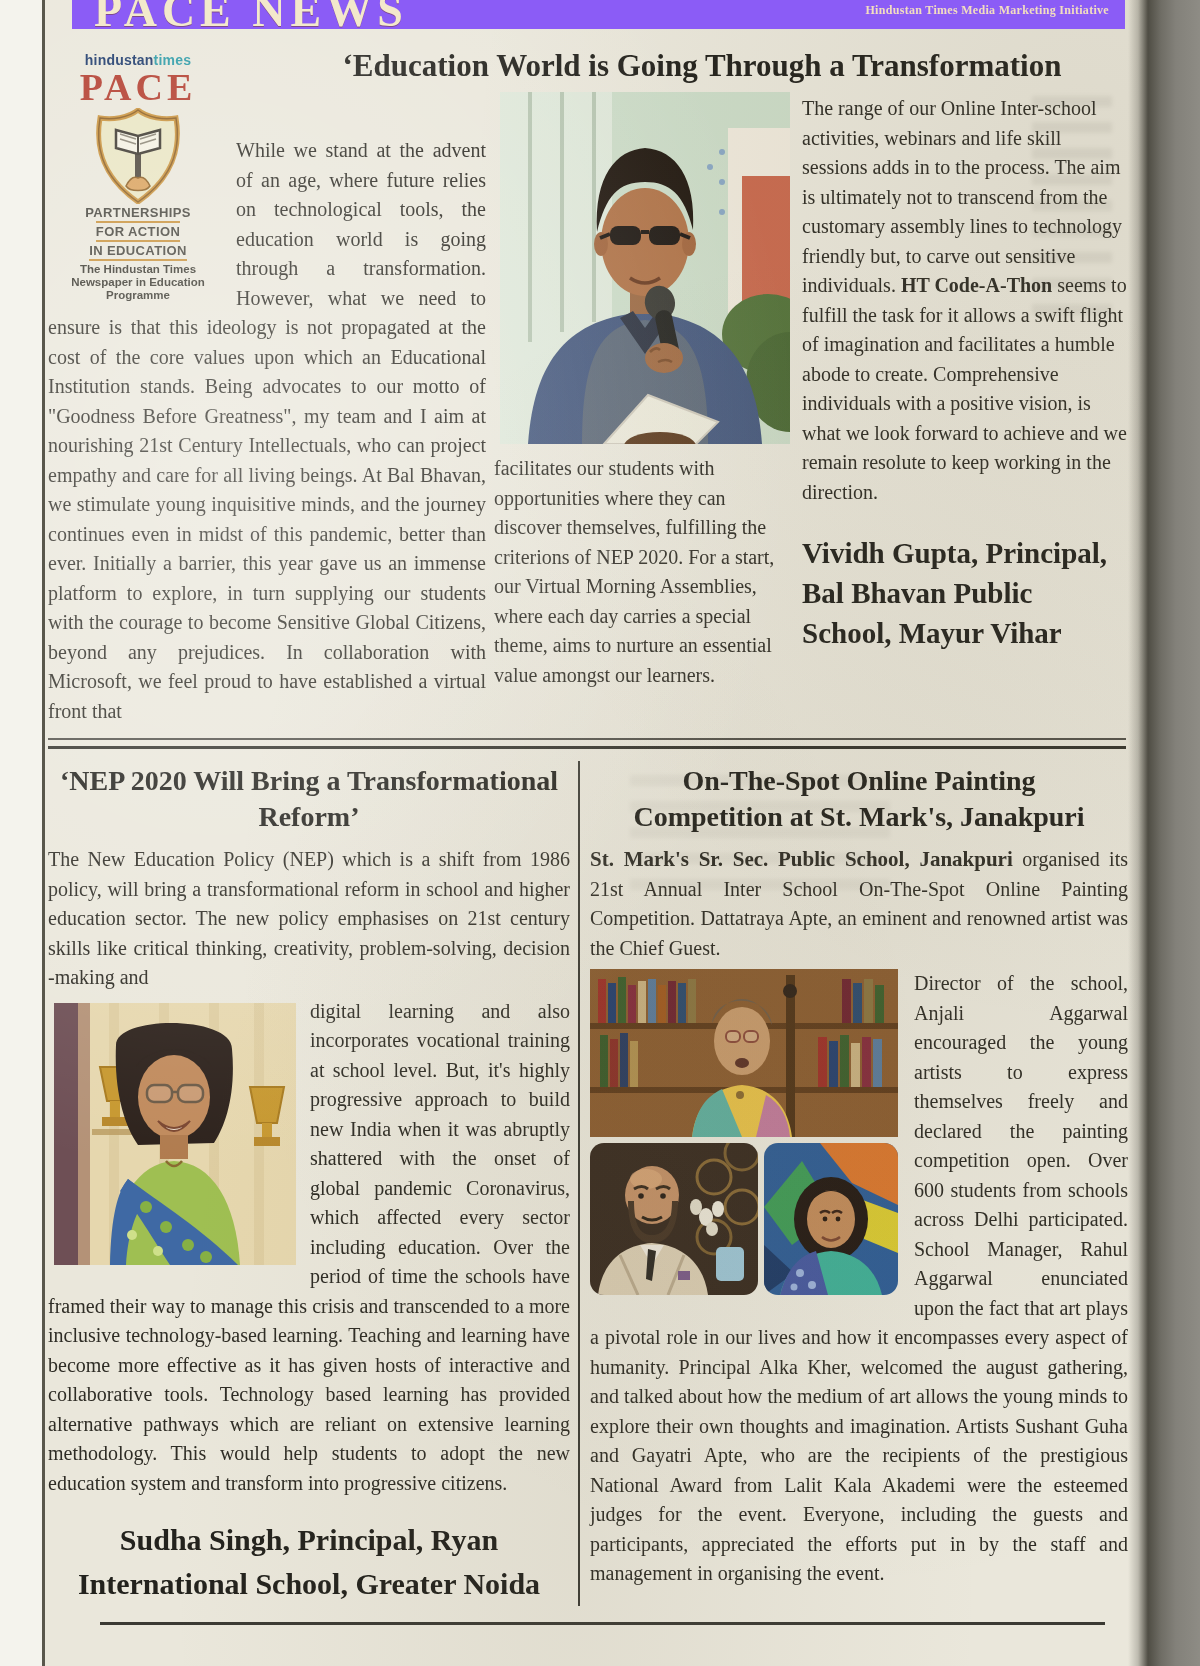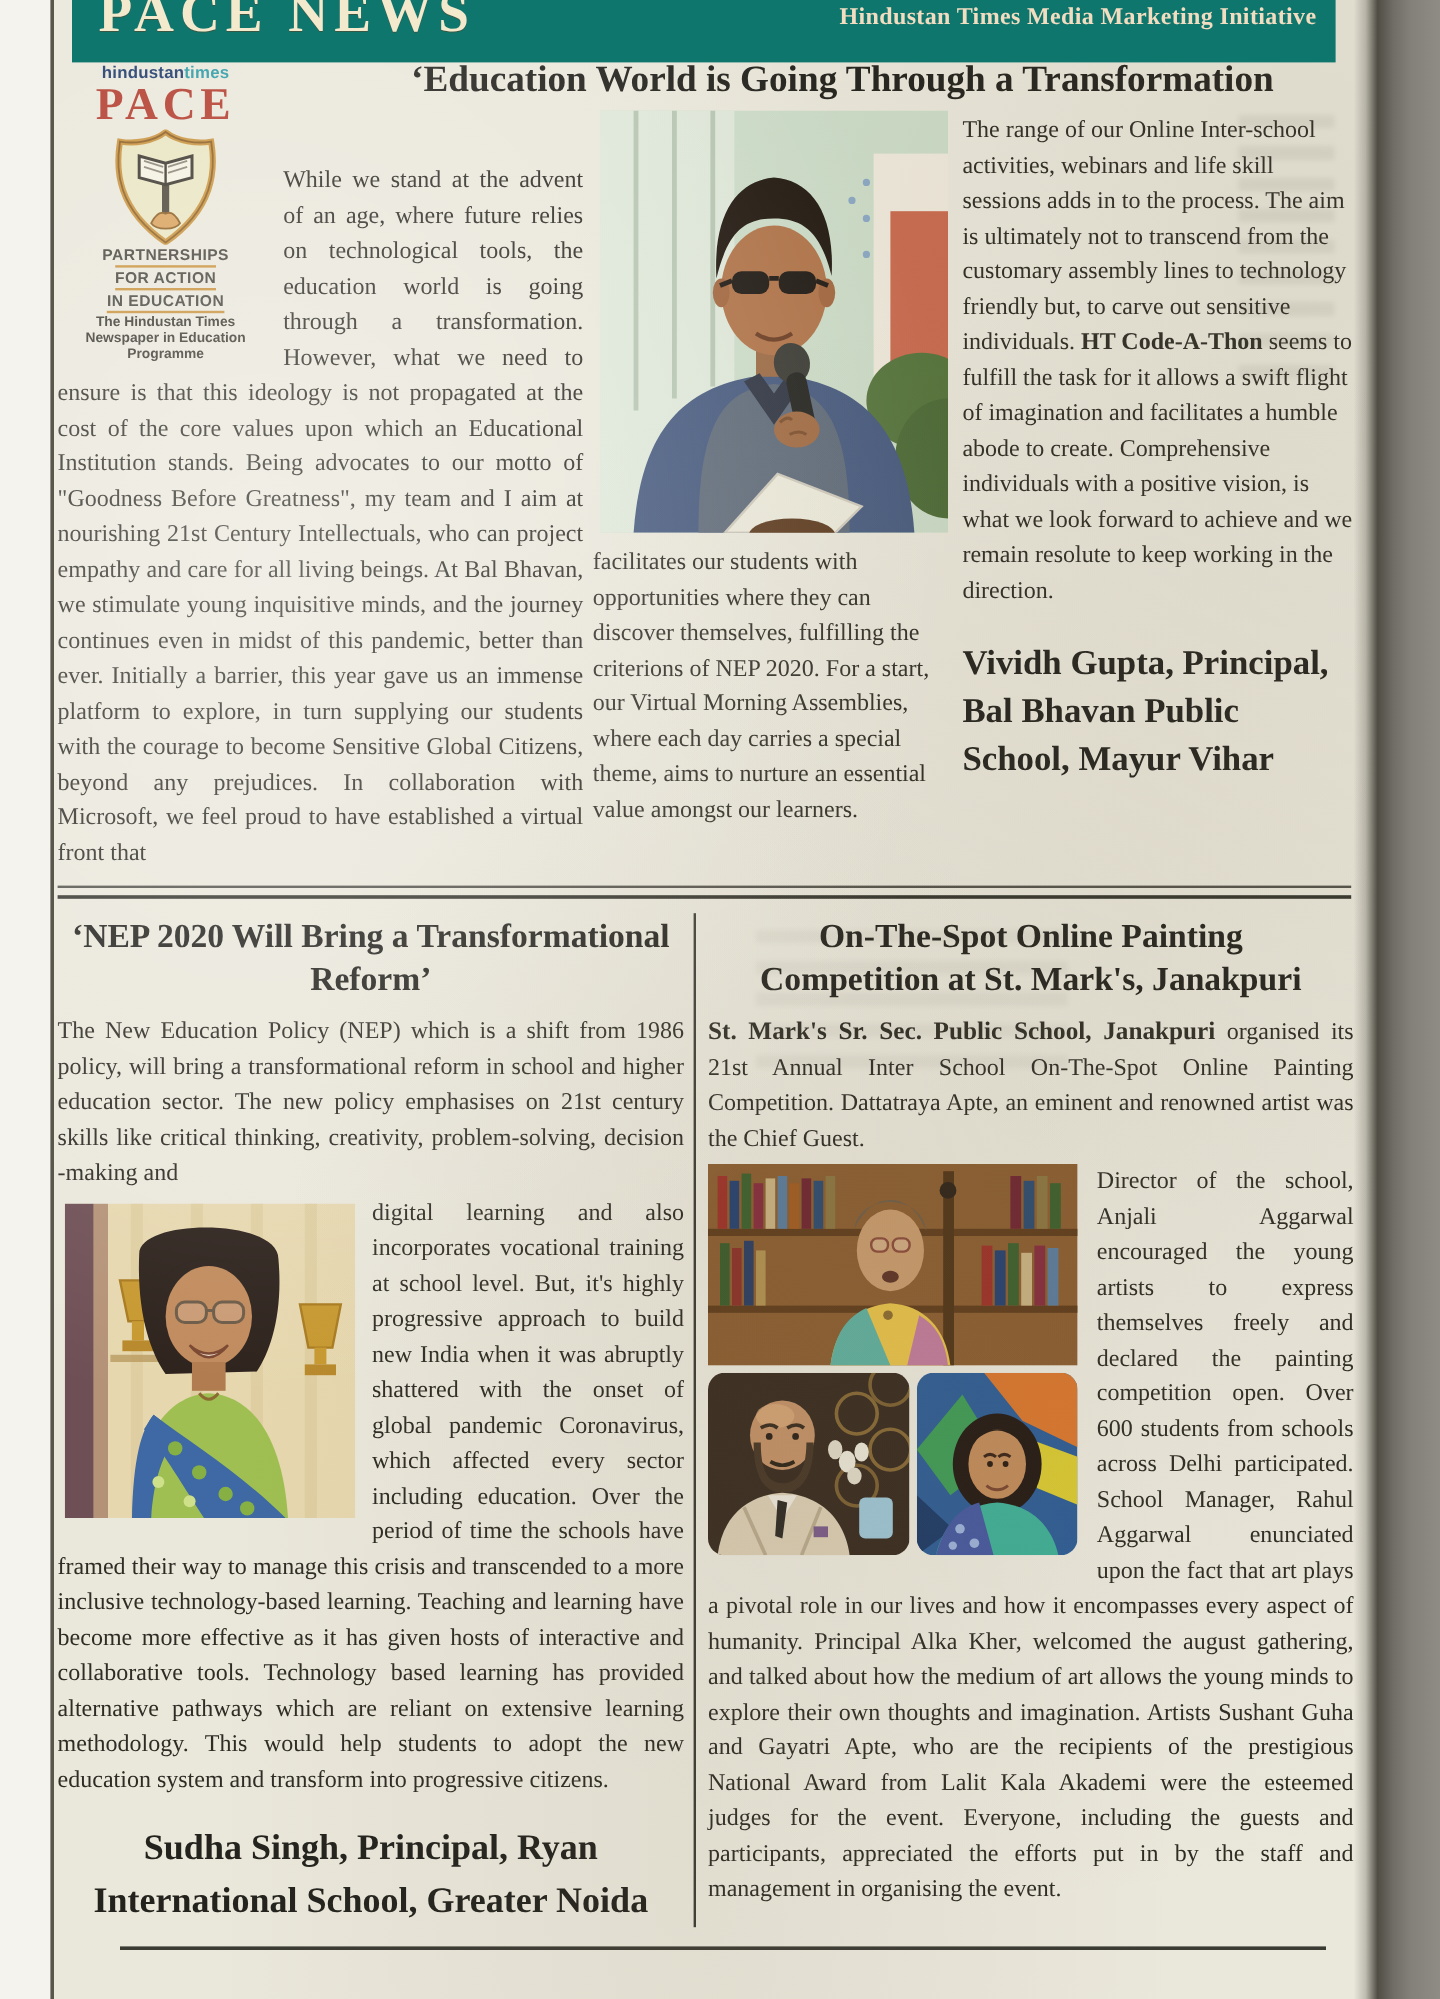--- a/index.html
+++ b/index.html
@@ -17,25 +17,25 @@
   .ghost2{left:630px;top:770px;width:260px;height:120px;opacity:.07;}
 
   
   .edge-left{position:absolute;left:0;top:0;width:42px;height:100%;z-index:5;
     background:#f4f3ed;border-right:3px solid #59574c;}
   .edge-right{position:absolute;right:0;top:0;width:72px;height:100%;z-index:6;
     background:linear-gradient(to right, rgba(74,72,63,0) 0, rgba(74,72,63,.28) 10px,
       #4f4d44 20px, #6f6d65 33px, #83817a 48px, #8e8c85 72px);}
 
   
-  .banner{position:absolute;left:60px;top:0;width:1053px;height:52px;background:#0f766e;
+  .banner{position:absolute;left:72px;top:0;width:1053px;height:29px;background:#8b5cf6;
     overflow:hidden;z-index:4;}
   .banner-title{position:absolute;left:22px;top:-16px;font-size:46px;font-weight:bold;
     letter-spacing:5px;color:#f3e9cc;text-shadow:0 1px 0 rgba(110,52,16,.45);}
-  .banner-sub{position:absolute;right:16px;top:3px;font-size:20px;font-weight:bold;
+  .banner-sub{position:absolute;right:16px;top:3px;font-size:12px;font-weight:bold;
     color:#f2ddc0;letter-spacing:.3px;}
 
   .content{position:absolute;left:48px;top:44px;width:1080px;z-index:2;}
 
   
   .a1-headline{margin:4px 0 0 244px;width:820px;text-align:center;font-size:31px;
     font-weight:bold;color:#23221d;}
   .top-cols{display:flex;margin-top:8px;}
   .colA{width:438px;}
   .colB{width:302px;margin-left:8px;}

